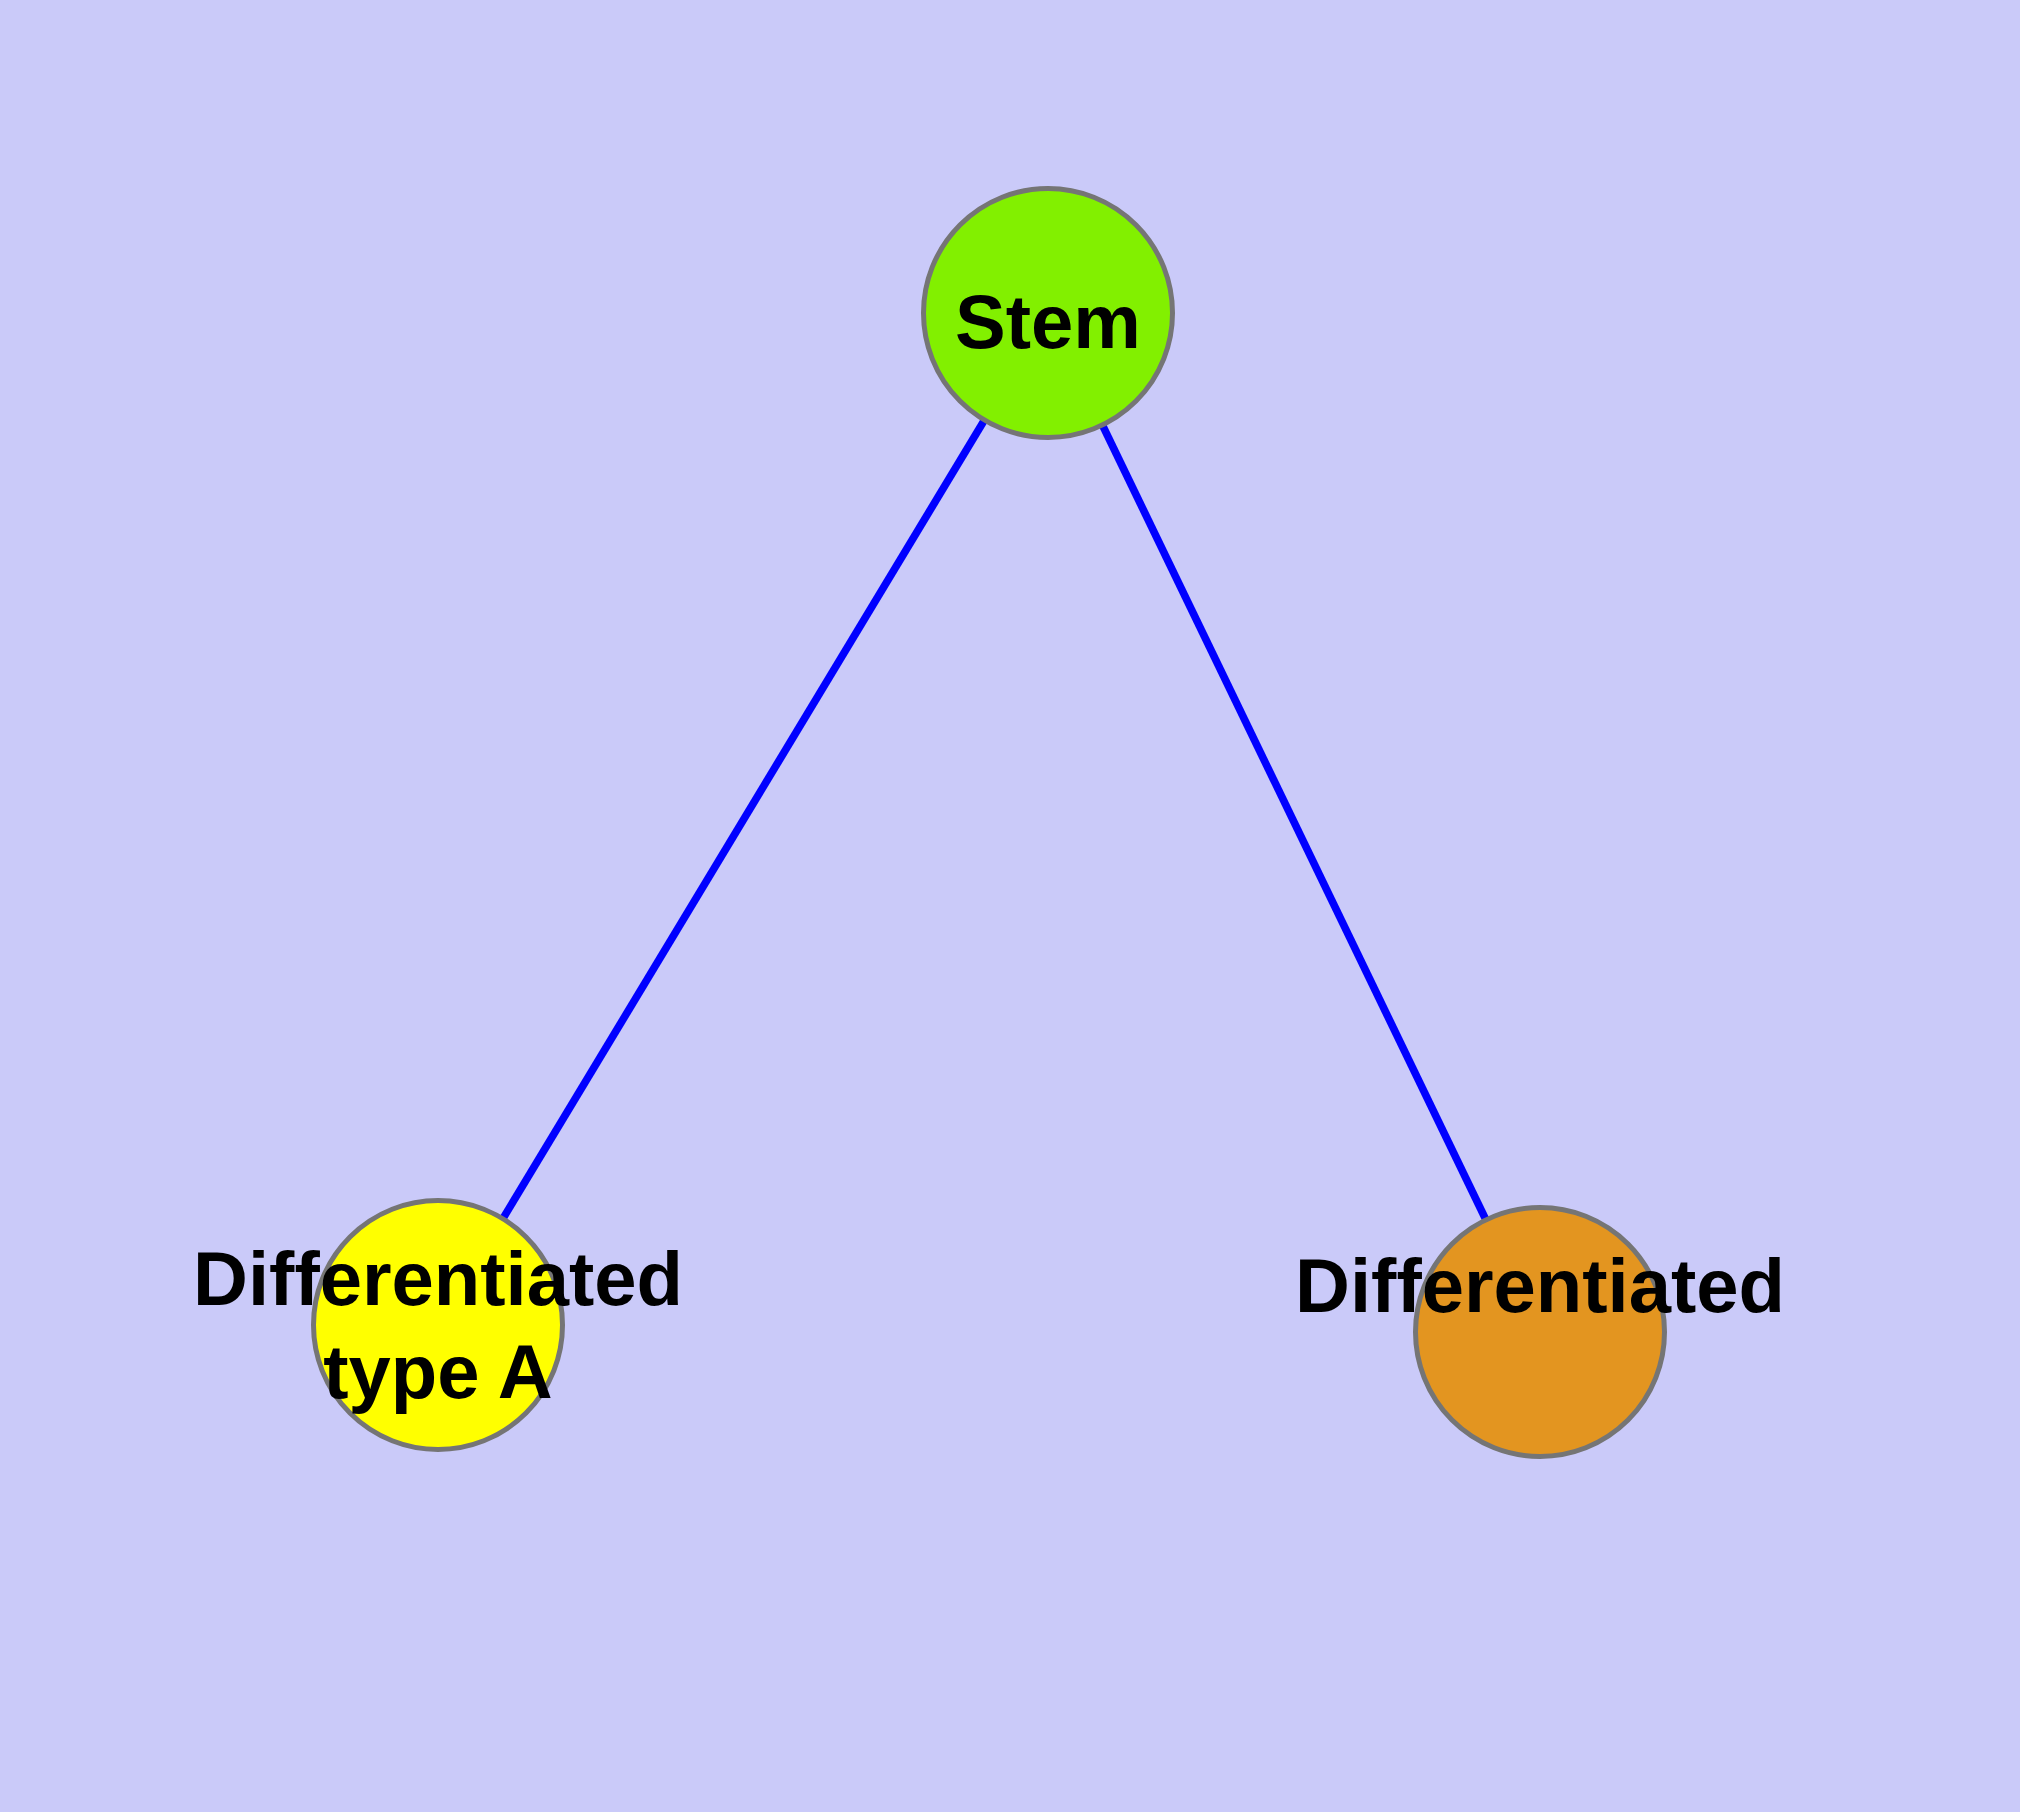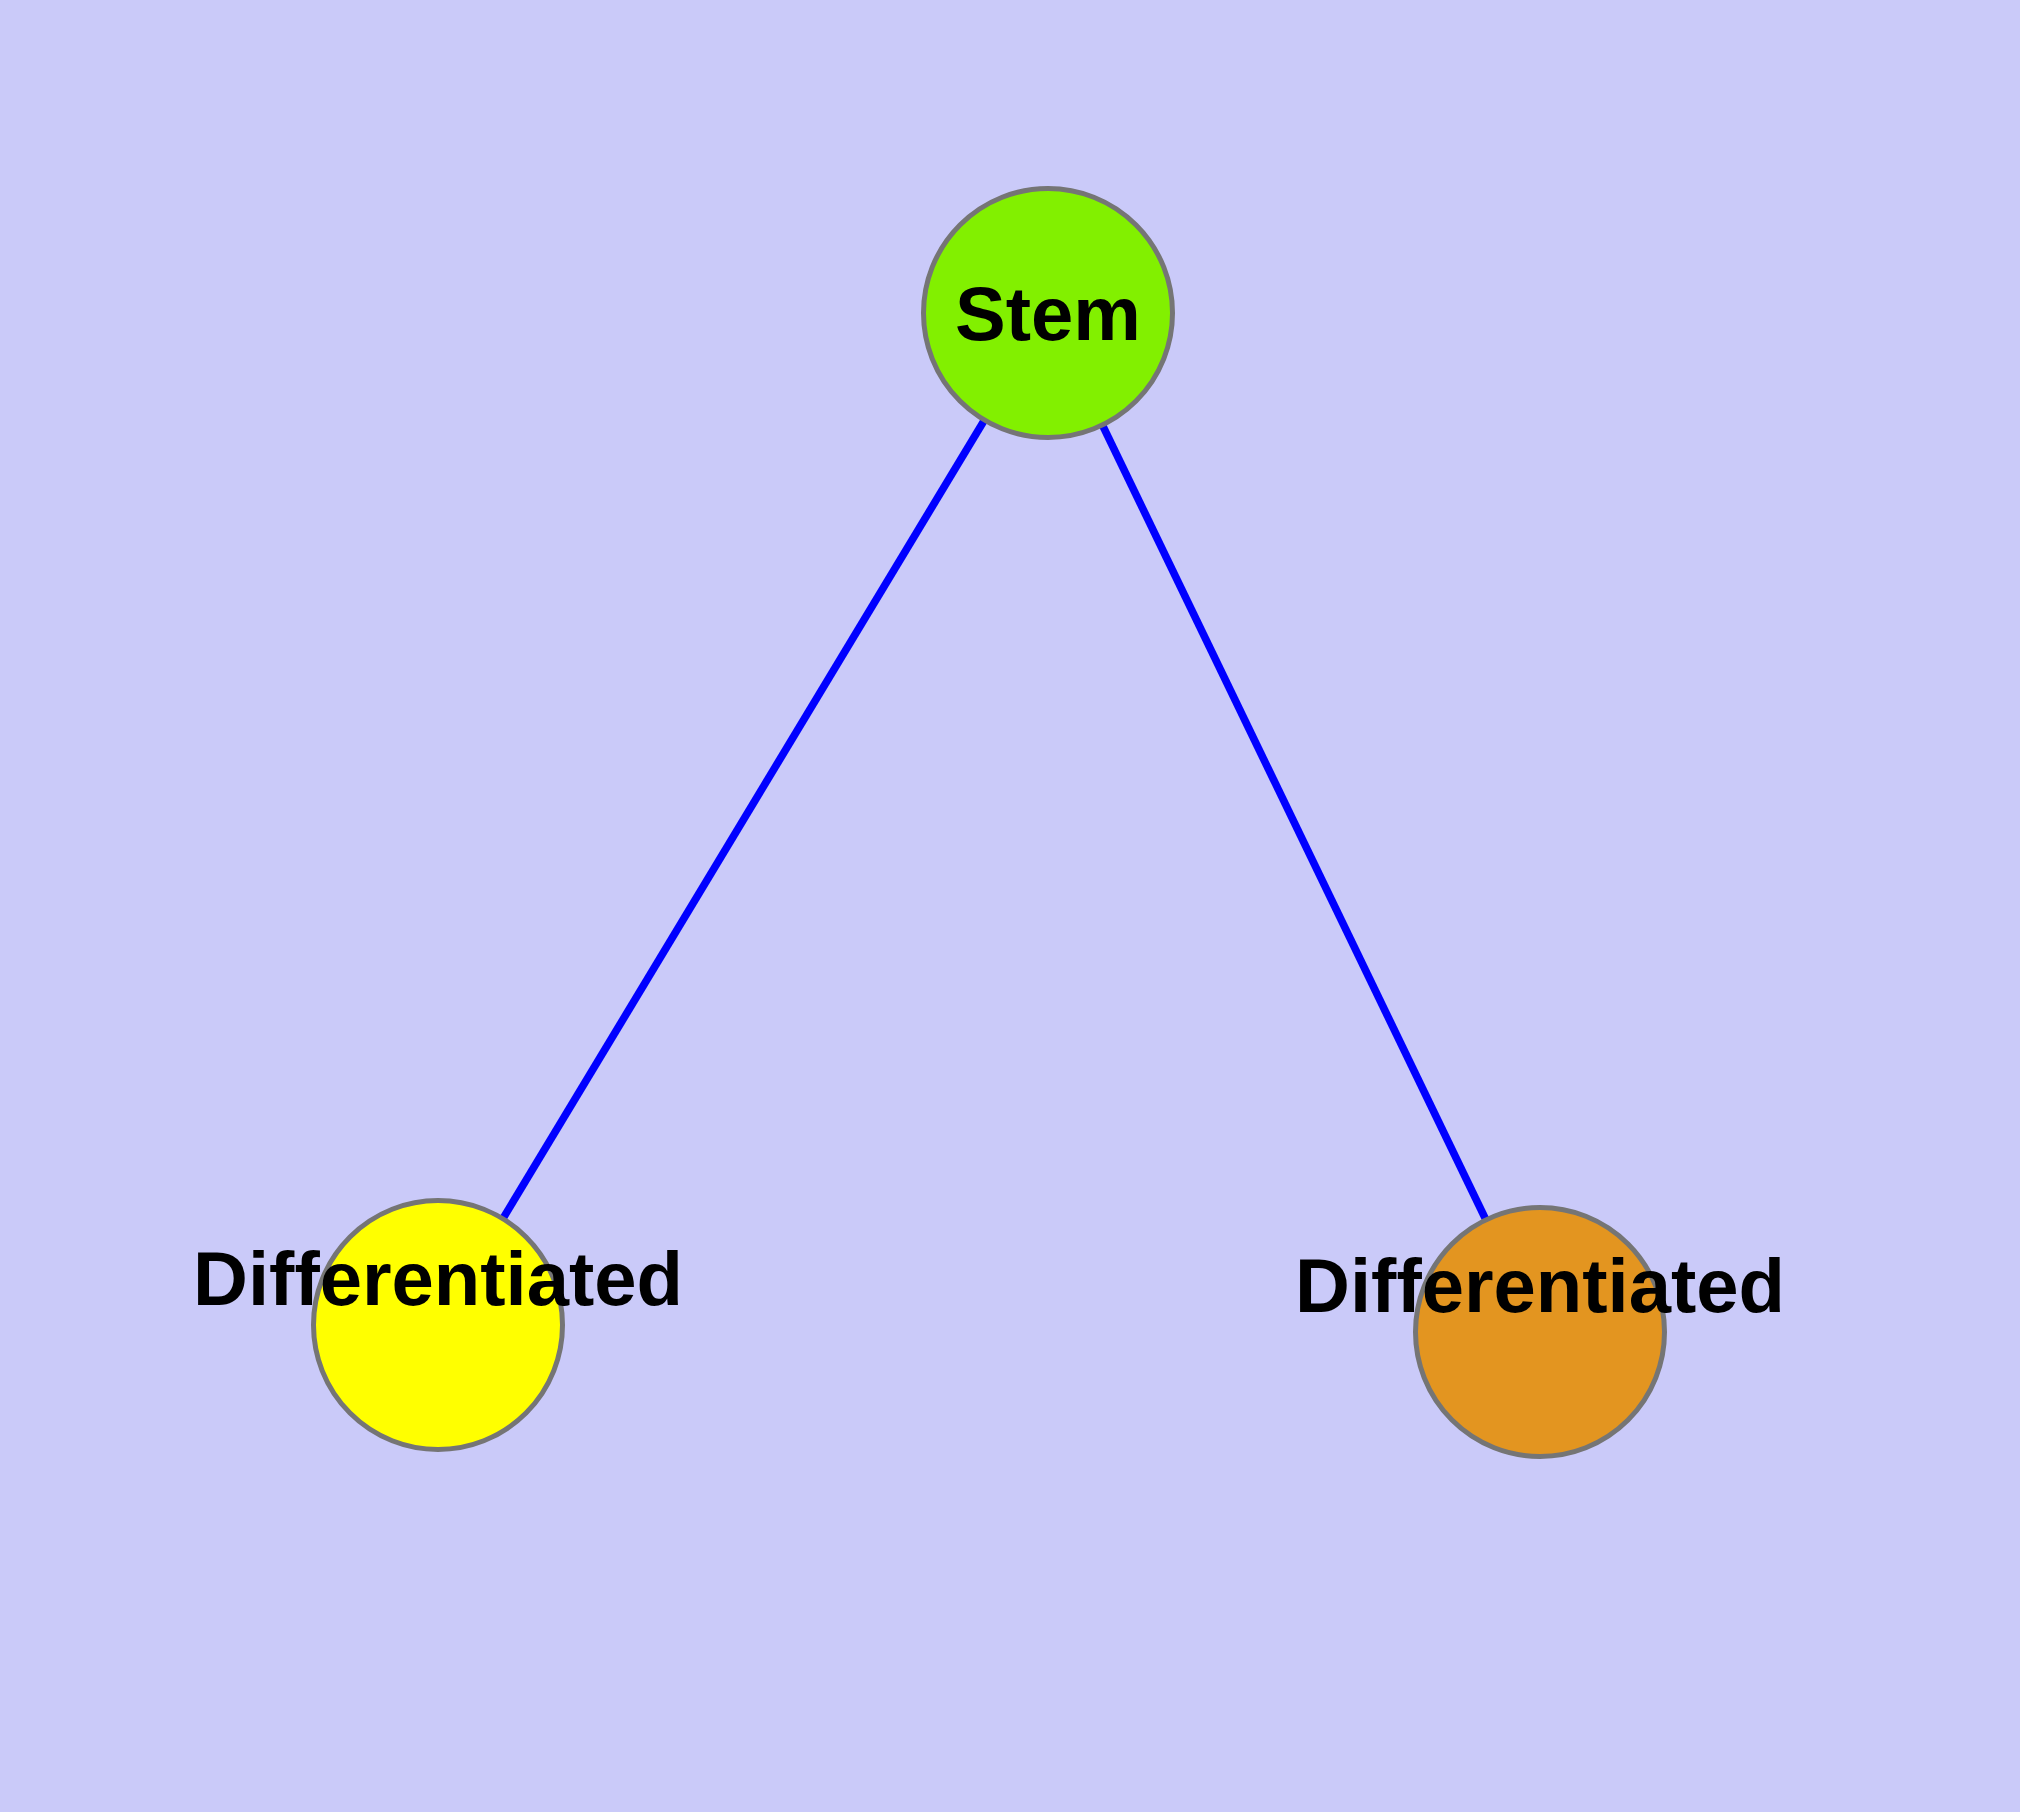--- a/index.html
+++ b/index.html
@@ -42,21 +42,21 @@
     position: absolute;
     width: 678px;
     z-index: 3;
     color: #000000;
     font-size: 76px;
     font-weight: bold;
     line-height: 93px;
     text-align: center;
     white-space: nowrap;
   }
-  .label-stem   { left: 709px;  top: 267px;  height: 93px; }
+  .label-stem   { left: 709px;  top: 275px;  height: 93px; }
   .label-type-a { left: 99px;  top: 1232px; height: 186px; }
   .label-type-b { left: 1201px; top: 1239px; height: 186px; }
 </style>
 </head>
 <body>
 
 <div class="canvas" style="background-color: rgb(202, 202, 249);">
 
   <svg class="edges-layer" viewBox="0 0 2384 2138" xmlns="http://www.w3.org/2000/svg">
     <line class="edge" x1="1237" y1="370" x2="517" y2="1564" stroke="#0000FF"></line>
@@ -68,20 +68,21 @@
   <div class="node node-type-a" style="background-color: rgb(255, 255, 0);"></div>
 
   <div class="node node-type-b" style="background-color: rgb(227, 149, 32);"></div>
 
   <div class="node-label label-stem">
     <div>Stem</div>
   </div>
 
   <div class="node-label label-type-a">
     <div>Differentiated</div>
+    <div>type A</div>
   </div>
 
   <div class="node-label label-type-b">
     <div>Differentiated</div>
   </div>
 
 </div>
 
 
 </body></html>

